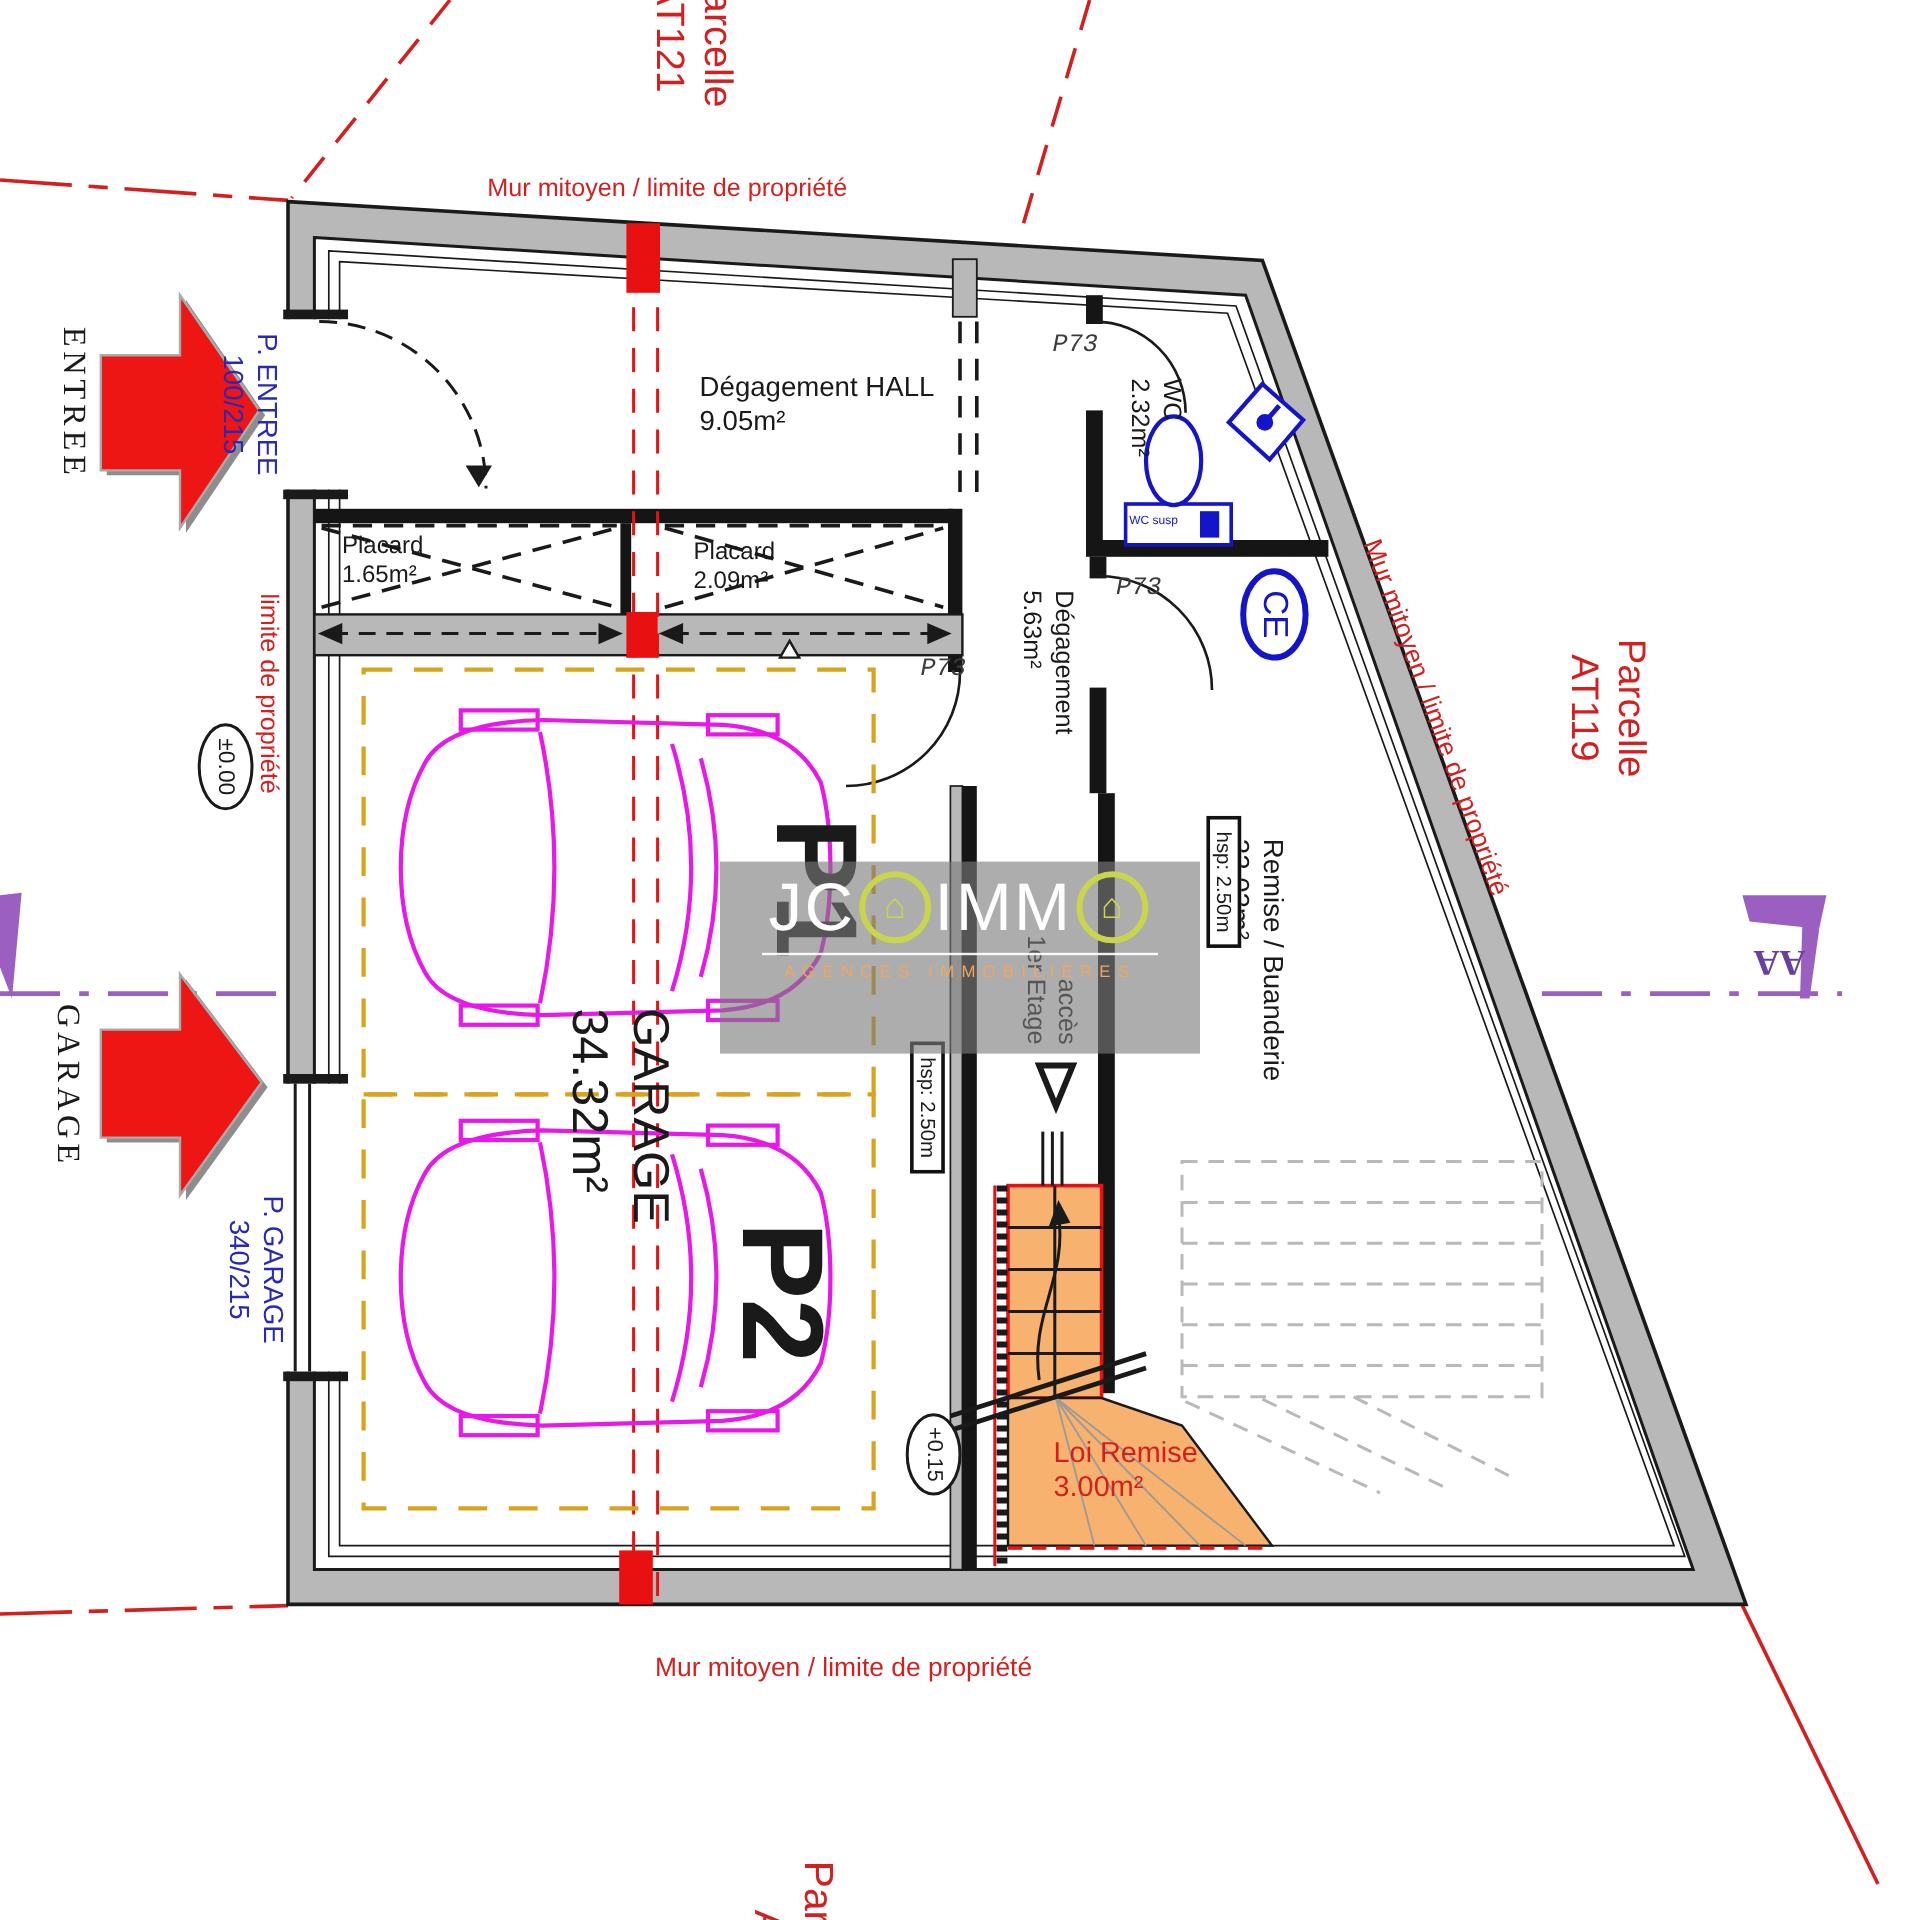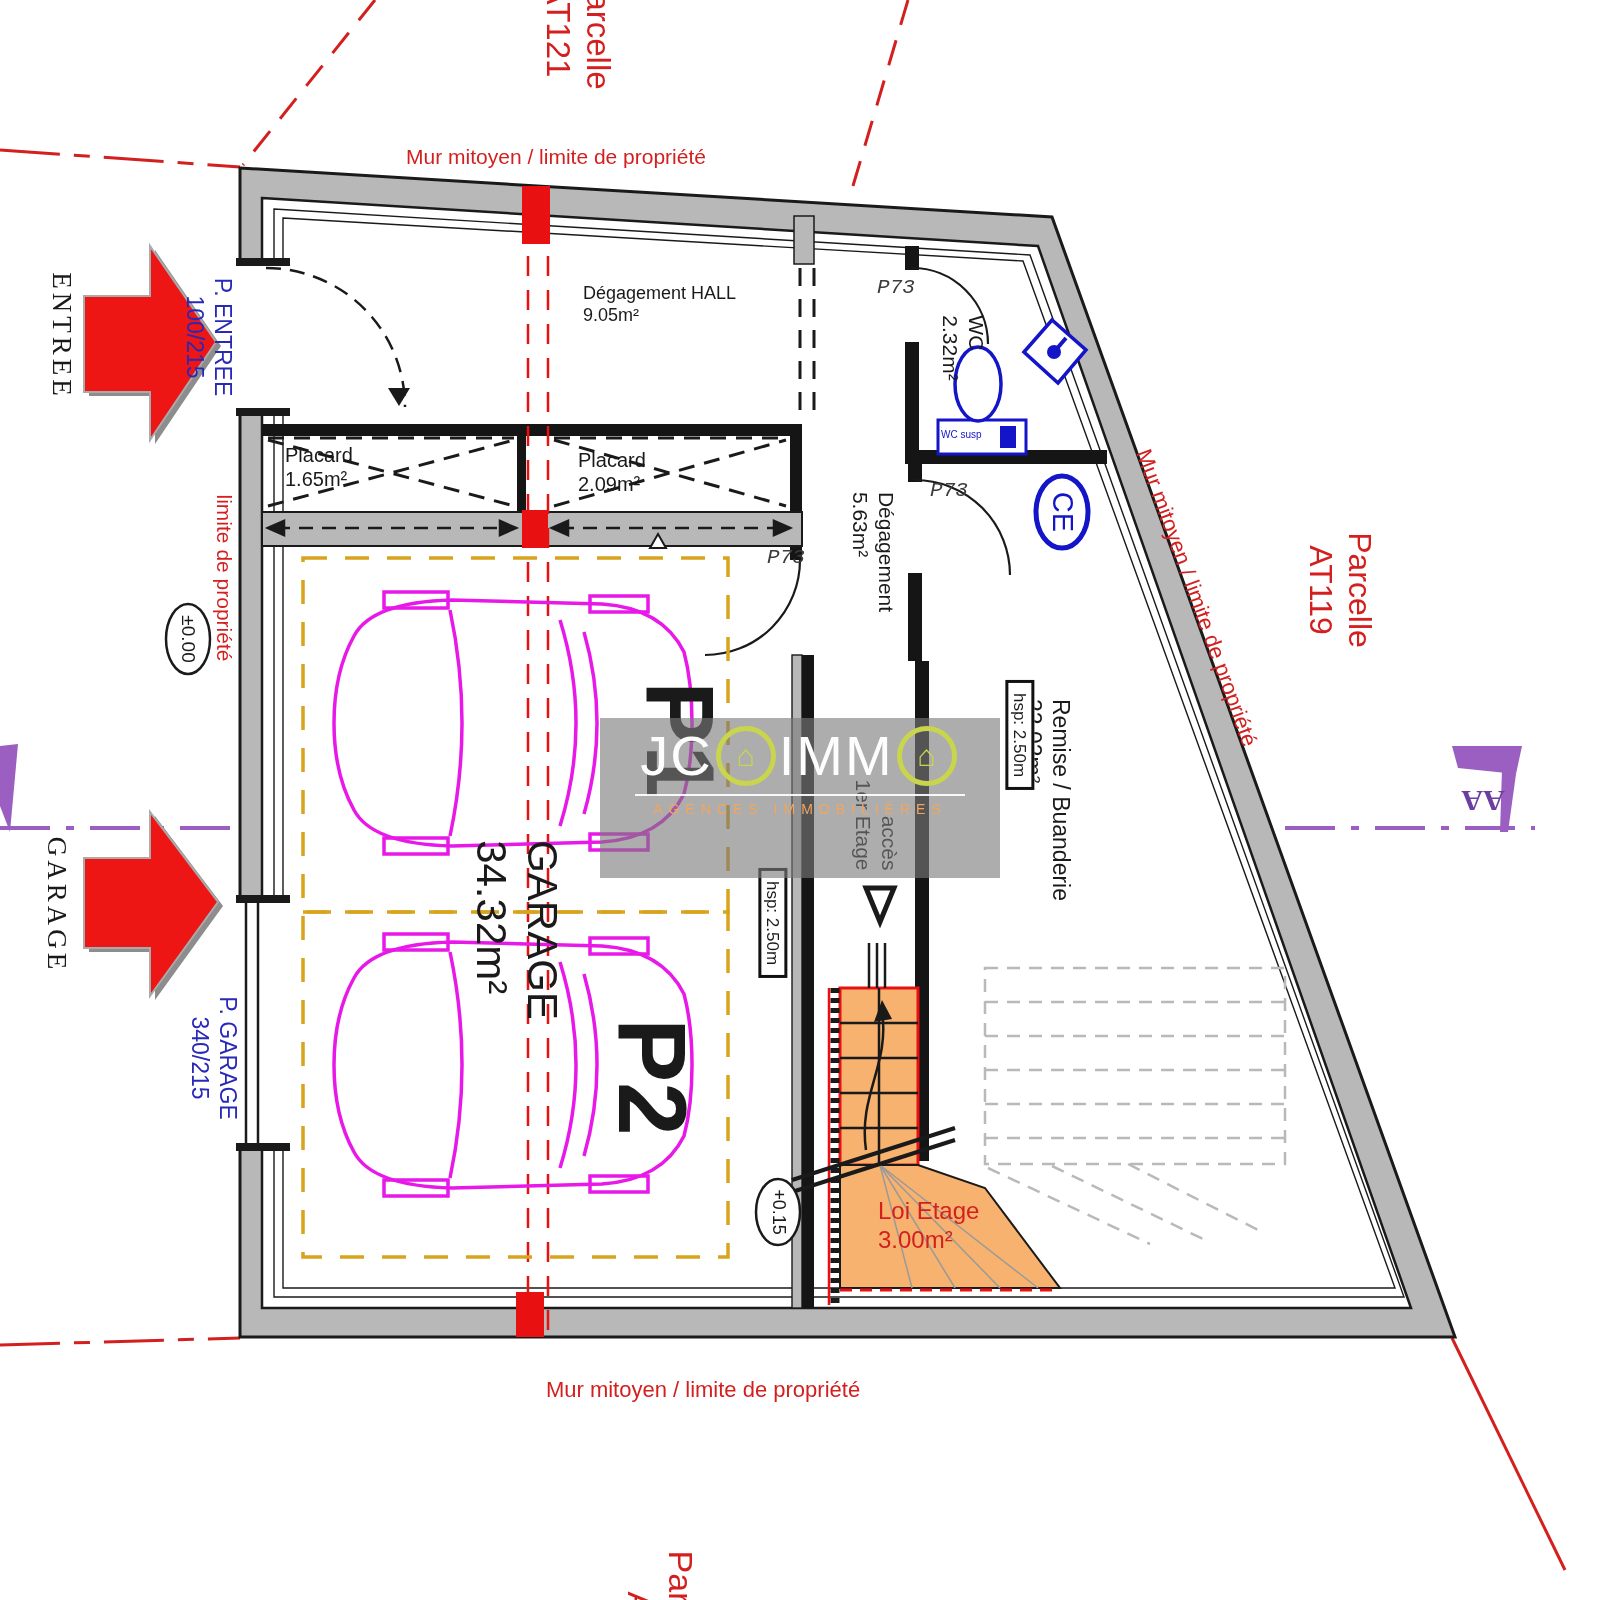--- a/index.html
+++ b/index.html
@@ -234,21 +234,21 @@
 <div class="lbl r90 blue" style="left:209px;top:337px;font-size:23px;"><span style="display:block">P. ENTREE</span><span style="display:block">100/215</span></div>
 
 <div class="lbl r90 red" style="left:224px;top:578px;font-size:21px;">limite de propriété</div>
 
 <div class="lbl r90" style="left:188px;top:639px;font-size:19px;">±0.00</div>
 
 <div class="lbl r90 serif" style="left:57px;top:905px;font-size:27px;letter-spacing:4px;">GARAGE</div>
 
 <div class="lbl r90 blue" style="left:214px;top:1058px;font-size:23px;"><span style="display:block">P. GARAGE</span><span style="display:block">340/215</span></div>
 
-<div class="lbl" style="left:583px;top:283px;font-size:18px;"><span style="display:block">Dégagement HALL</span><span style="display:block">9.05m²</span></div>
+<div class="lbl" style="left:583px;top:308px;font-size:23px;"><span style="display:block">Dégagement HALL</span><span style="display:block">9.05m²</span></div>
 
 <div class="lbl" style="left:285px;top:443px;font-size:20px;"><span style="display:block">Placard</span><span style="display:block">1.65m²</span></div>
 
 <div class="lbl" style="left:578px;top:448px;font-size:20px;"><span style="display:block">Placard</span><span style="display:block">2.09m²</span></div>
 
 <div class="lbl c ital" style="left:896px;top:288px;font-size:21px;">P73</div>
 <div class="lbl c ital" style="left:949px;top:491px;font-size:21px;">P73</div>
 <div class="lbl c ital" style="left:786px;top:558px;font-size:21px;">P73</div>
 
 <div class="lbl r90l" style="left:963px;top:348px;font-size:21px;"><span style="display:block">WC</span><span style="display:block">2.32m²</span></div>
@@ -263,21 +263,21 @@
 
 <div class="lbl r90" style="left:772px;top:923px;font-size:17px;"><span class="box">hsp: 2.50m</span></div>
 
 <div class="lbl r90l" style="left:517px;top:930px;font-size:42px;"><span style="display:block">GARAGE</span><span style="display:block">34.32m²</span></div>
 
 <div class="lbl r90" style="left:680px;top:740px;font-size:96px;font-weight:bold;">P1</div>
 <div class="lbl r90" style="left:652px;top:1077px;font-size:96px;font-weight:bold;">P2</div>
 
 <div class="lbl r90r" style="left:876px;top:825px;font-size:21px;"><span style="display:block">accès</span><span style="display:block">1er Etage</span></div>
 
-<div class="lbl red" style="left:878px;top:1196px;font-size:24px;"><span style="display:block">Loi Etage</span><span style="display:block">3.00m²</span></div>
+<div class="lbl red" style="left:878px;top:1196px;font-size:24px;"><span style="display:block">Loi Remise</span><span style="display:block">3.00m²</span></div>
 
 <div class="lbl r90" style="left:778px;top:1212px;font-size:18px;">+0.15</div>
 
 <div class="lbl c red" style="left:703px;top:1390px;font-size:22px;">Mur mitoyen / limite de propriété</div>
 
 <div class="lbl r90 red" style="left:660px;top:1612px;font-size:34px;"><span style="display:block">Parcelle</span><span style="display:block">AT</span></div>
 
 <div class="lbl r70 red" style="left:1196px;top:598px;font-size:22px;">Mur mitoyen / limite de propriété</div>
 
 <div class="lbl r90 red" style="left:1340px;top:590px;font-size:32px;"><span style="display:block">Parcelle</span><span style="display:block">AT119</span></div>

